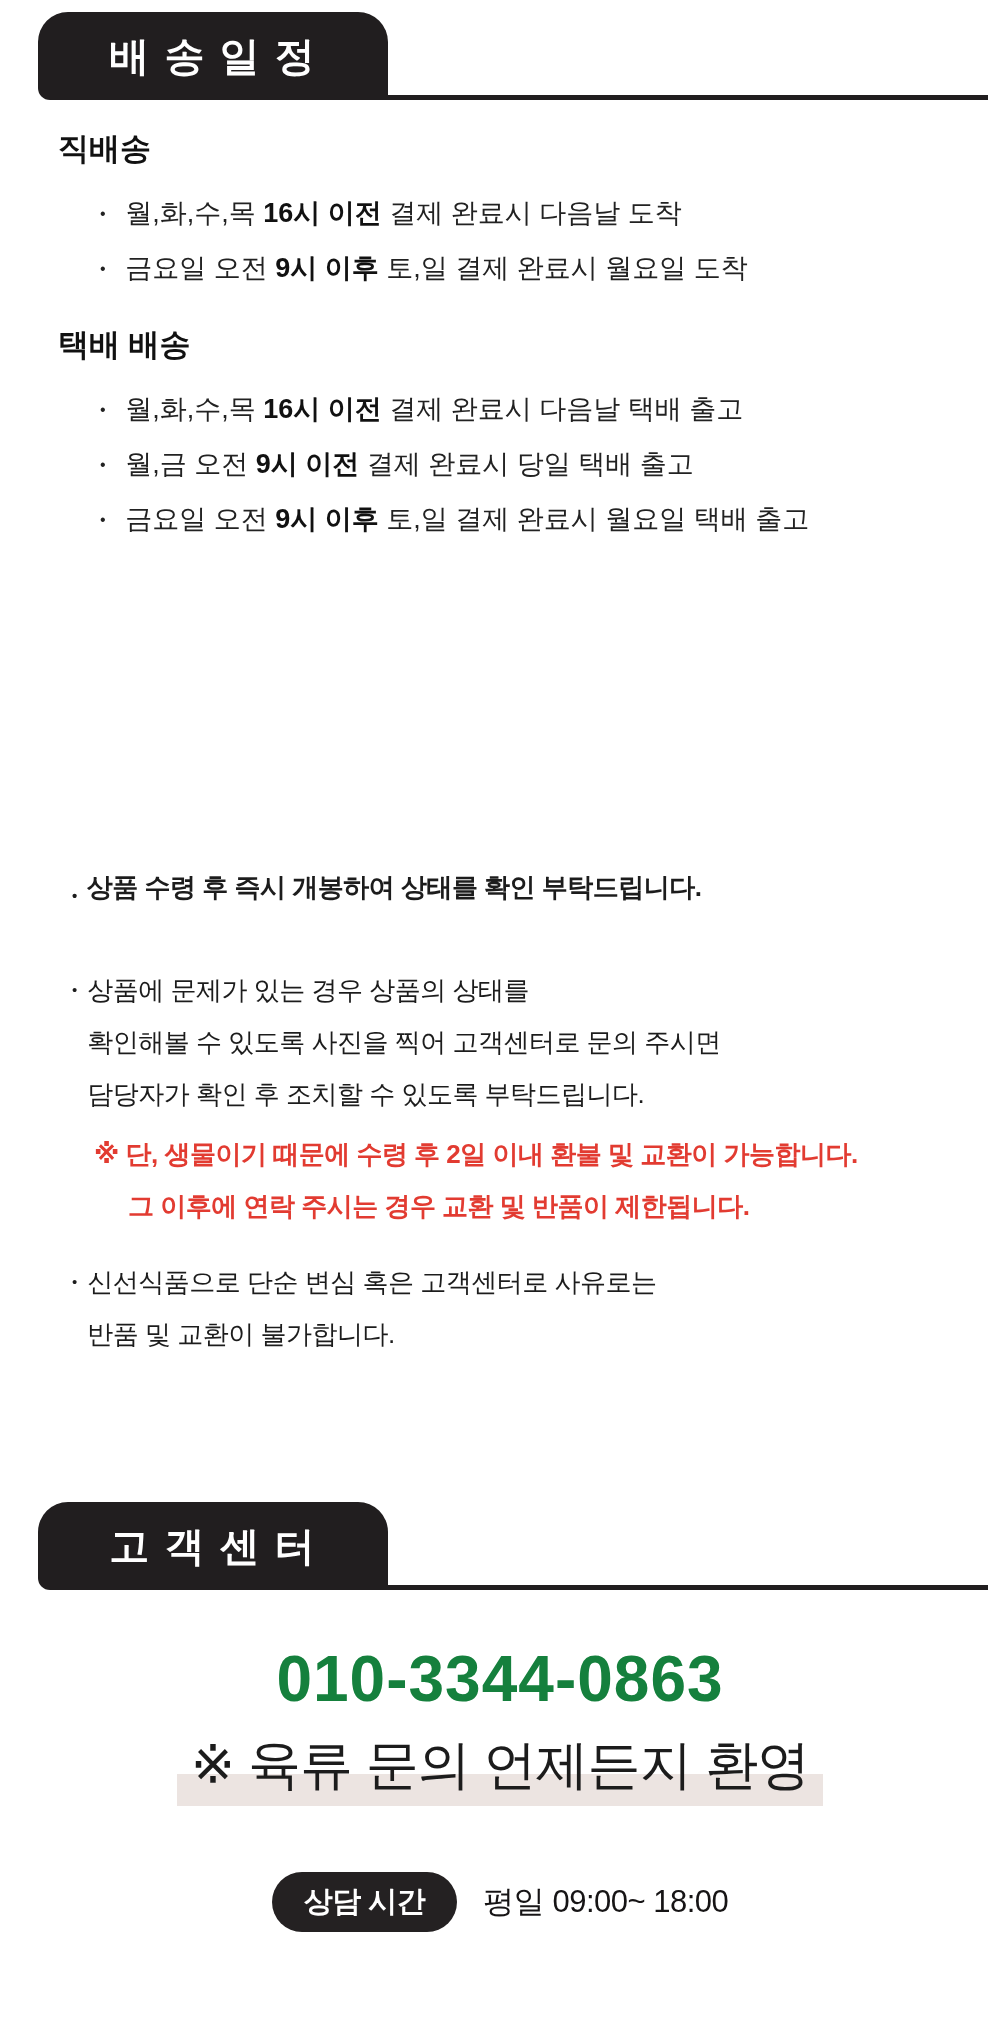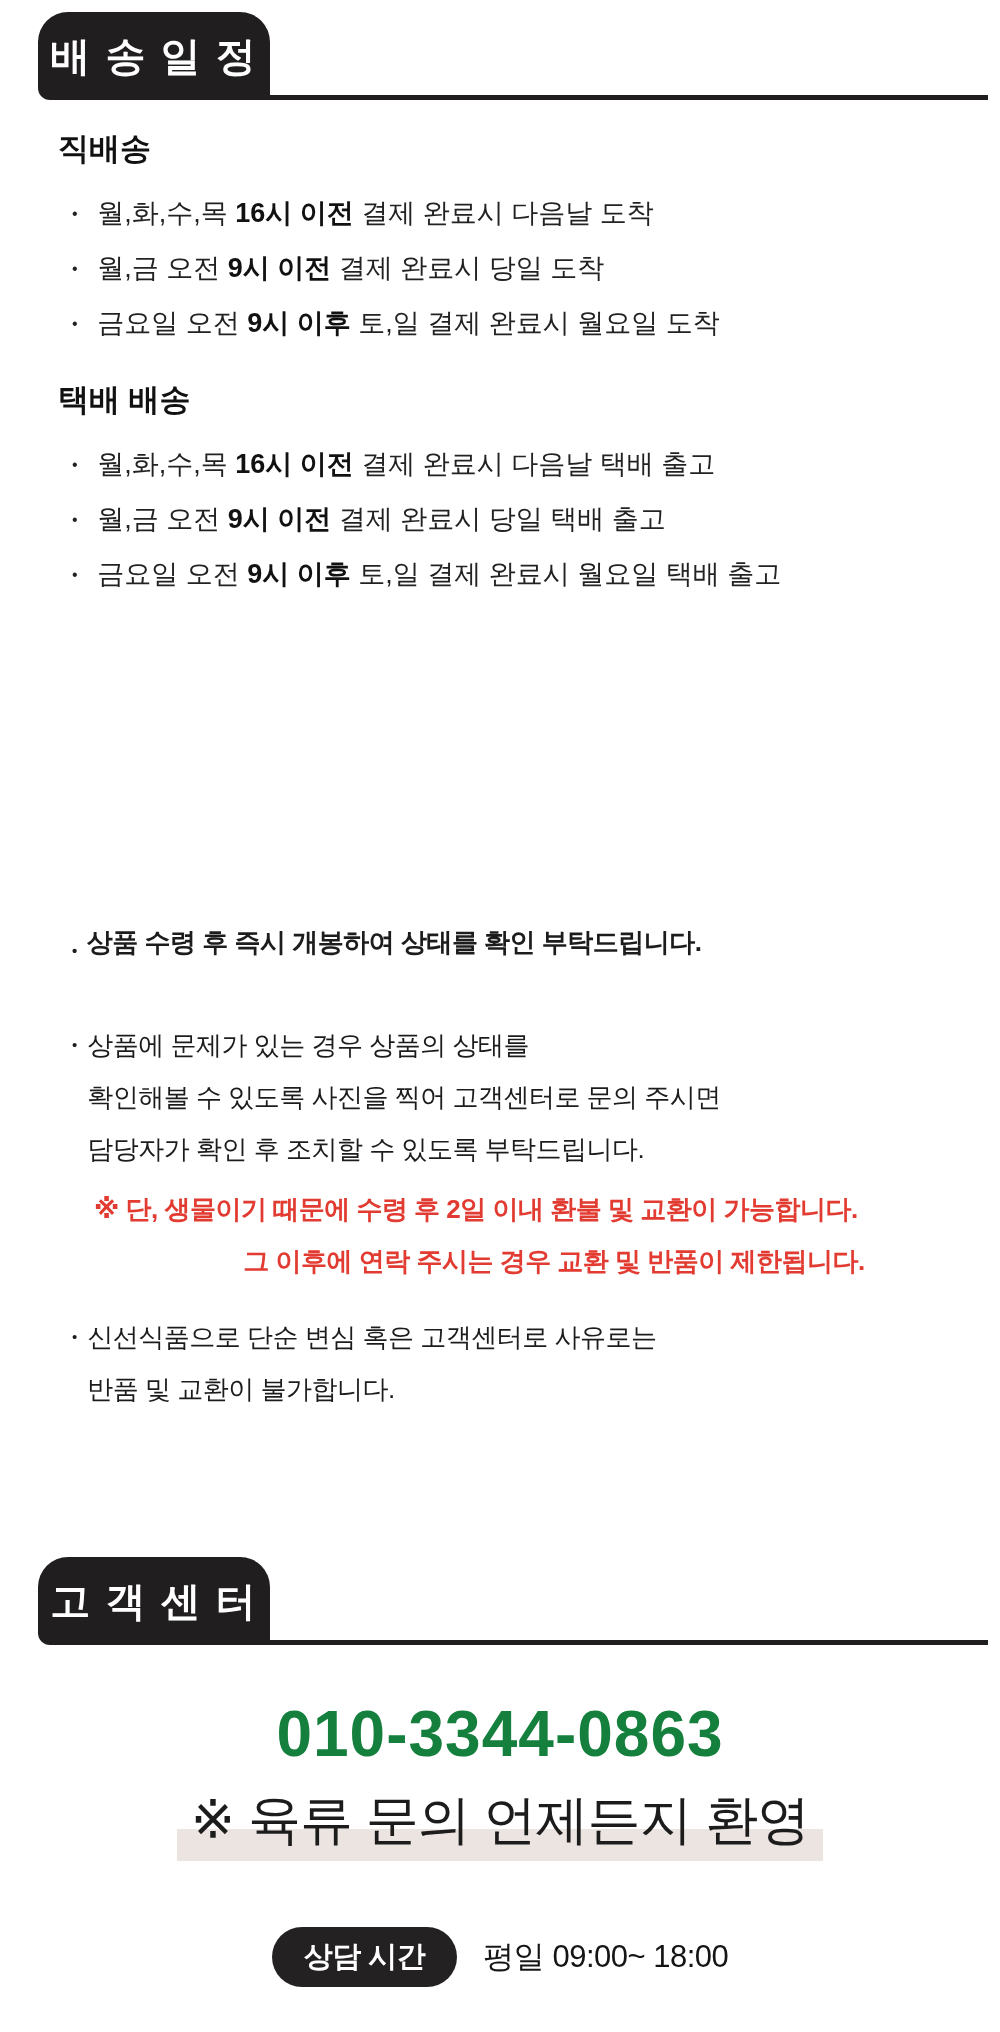--- a/index.html
+++ b/index.html
@@ -8,46 +8,46 @@
     width: 1000px; height: 2032px; overflow: hidden;
     font-family: "Liberation Sans", "DejaVu Sans", sans-serif;
     color: #1c1c1c;
   }
   .page { width: 1000px; height: 2032px; padding-top: 12px; position: relative; }
 
   
   .sec-header { display: flex; align-items: flex-end; margin-left: 38px; margin-right: 12px; }
   .badge {
     background: #211e1f; color: #ffffff;
-    width: 232px; height: 88px; flex: 0 0 auto;
+    width: 350px; height: 88px; flex: 0 0 auto;
     border-radius: 30px 30px 0 12px;
     display: flex; align-items: center; justify-content: center;
   }
   .badge span {
     font-size: 40px; font-weight: bold; letter-spacing: 2px; white-space: pre;
   }
   .header-line { flex: 1 1 auto; height: 5px; background: #211e1f; }
 
   
   .sub-title { font-size: 31px; font-weight: bold; color: #111; margin: 28px 0 0 58px; }
-  .rule-list { list-style: none; margin: 16px 0 0 72px; }
+  .rule-list { list-style: none; margin: 16px 0 0 100px; }
   .rule-list li { font-size: 27px; line-height: 54px; white-space: nowrap; color: #222; }
   .rule-list .bullet { font-size: 16px; vertical-align: 3px; margin-right: 12px; }
   .rule-list b { font-weight: bold; color: #111; }
 
   
   .ex-wrap { margin-left: 72px; margin-right: 20px; }
   .notice-bold { margin-top: 74px; font-size: 26px; font-weight: bold; letter-spacing: -0.5px; }
   .flex-item { display: flex; }
   .flex-item .bullet { font-size: 15px; line-height: 52px; margin-right: 10px; flex: 0 0 auto; }
   .para { font-size: 26px; line-height: 52px; letter-spacing: -0.5px; }
   .para span { display: block; white-space: nowrap; }
   .problem-block { margin-top: 42px; }
   .warn-block { margin-top: 8px; margin-left: 22px; color: #e23b31; font-weight: bold; }
-  .warn-block .warn-line2 { margin-left: 34px; text-align: center; }
+  .warn-block .warn-line2 { margin-left: 34px; }
   .fresh-block { margin-top: 24px; }
 
   
   .cs-phone {
     margin-top: 52px; text-align: center;
     font-size: 64px; font-weight: bold; letter-spacing: 1px; color: #15803d;
   }
   .cs-note-row { text-align: center; margin-top: 14px; }
   .cs-note {
     display: inline-block; font-size: 53px; letter-spacing: -1px; color: #1c1c1c;
@@ -78,24 +78,20 @@
         <span>배 송 일 정</span>
       </div>
       <div class="header-line"></div>
     </div>
 
     <h3 class="sub-title">직배송</h3>
     <ul class="rule-list">
       <li>
         <span class="bullet">•</span>
         <span>월,화,수,목 </span><b>16시 이전</b><span> 결제 완료시 다음날 도착</span>
-      </li>
-      <li>
-        <span class="bullet">•</span>
-        <span>월,금 오전 </span><b>9시 이전</b><span> 결제 완료시 당일 도착</span>
       </li>
       <li>
         <span class="bullet">•</span>
         <span>금요일 오전 </span><b>9시 이후</b><span> 토,일 결제 완료시 월요일 도착</span>
       </li>
     </ul>
 
     <h3 class="sub-title">택배 배송</h3>
     <ul class="rule-list">
       <li>

